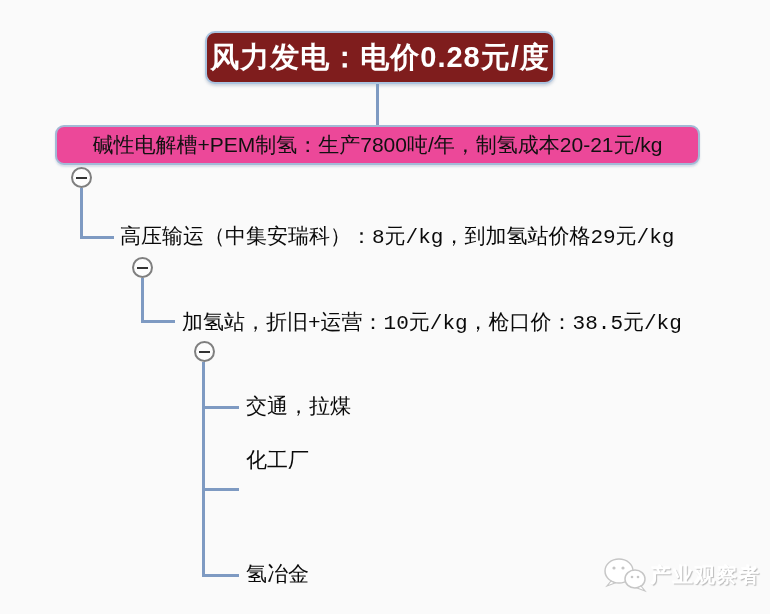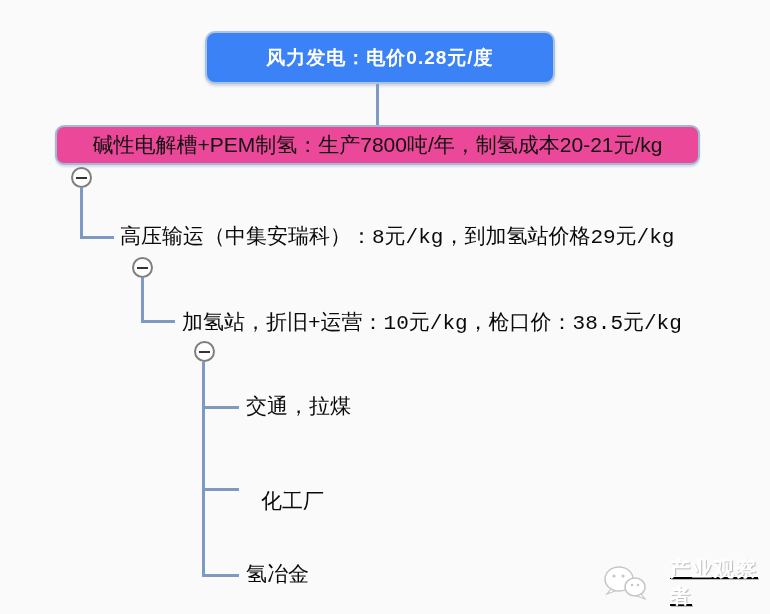--- a/index.html
+++ b/index.html
@@ -3,23 +3,23 @@
 <meta charset="utf-8">
 <style>
   html,body{margin:0;padding:0;}
   body{font-family:"Liberation Sans","DejaVu Sans",sans-serif;}
   .canvas{
     position:relative;width:770px;height:614px;background:#fafafa;overflow:hidden;
   }
   
   .root-node{
     position:absolute;left:205px;top:31px;width:350px;height:53px;
-    background:#3b82f6;border:2px solid #aac4e0;border-radius:10px;
+    background:#7f1d1d;border:2px solid #aac4e0;border-radius:10px;
     box-sizing:border-box;display:flex;align-items:center;justify-content:center;
-    color:#ffffff;font-size:19px;font-weight:bold;letter-spacing:1px;
+    color:#ffffff;font-size:29px;font-weight:bold;letter-spacing:1px;
     box-shadow:0 2px 3px rgba(120,140,170,.35);
   }
   
   .l2-node{
     position:absolute;left:55px;top:125px;width:645px;height:40px;
     background:#ec4899;border:2px solid #a3bad6;border-radius:9px;
     box-sizing:border-box;display:flex;align-items:center;justify-content:center;
     color:#111;font-size:21px;
     box-shadow:0 2px 2px rgba(150,170,200,.35);
   }
@@ -27,21 +27,21 @@
   .collapse{
     position:absolute;width:21px;height:21px;border:2px solid #7f7f7f;border-radius:50%;
     background:#fdfdfd;box-sizing:border-box;display:flex;align-items:center;justify-content:center;
     cursor:pointer;
   }
   .collapse .minus{width:11px;height:2px;background:#333;}
   .node-label{
     position:absolute;color:#0a0a0a;font-size:21px;line-height:26px;white-space:nowrap;font-family:Liberation Mono, monospace;
   }
   .watermark{
-    position:absolute;left:602px;top:556px;display:flex;align-items:center;gap:22px;text-decoration:underline;
+    position:absolute;left:602px;top:556px;display:flex;align-items:center;gap:3px;
   }
   .wm-text{
     color:#ffffff;font-size:20px;font-weight:bold;letter-spacing:2px;
     text-shadow:1px 1px 1px #b9b9b9, -1px -1px 0 rgba(255,255,255,.8);
   }
 </style>
 </head>
 <body>
 
 <div class="canvas">
@@ -73,21 +73,21 @@
   <div class="collapse" style="left:194px;top:341px;">
     <div class="minus"></div>
   </div>
 
   <div class="connector" style="left:202px;top:362px;width:3px;height:215px;"></div>
 
   <div class="connector" style="left:202px;top:406px;width:37px;height:3px;"></div>
   <div class="node-label" style="left:246px;top:395px;">交通，拉煤</div>
 
   <div class="connector" style="left:202px;top:488px;width:37px;height:3px;"></div>
-  <div class="node-label" style="left:246px;top:490px;margin-left:15px;">化工厂</div>
+  <div class="node-label" style="left:246px;top:449px;">化工厂</div>
 
   <div class="connector" style="left:202px;top:574px;width:37px;height:3px;"></div>
   <div class="node-label" style="left:246px;top:563px;">氢冶金</div>
 
   <div class="watermark">
     <span style="display:inline-block;width:46px;height:38px;">
       <svg width="46" height="38" viewBox="0 0 46 38">
         <ellipse cx="17" cy="15" rx="14" ry="12" fill="#ffffff" stroke="#c6c6c6" stroke-width="1.5"></ellipse>
         <path d="M9 25 L5 30 L13 27 Z" fill="#ffffff" stroke="#c6c6c6" stroke-width="1.2"></path>
         <circle cx="12" cy="12" r="1.6" fill="#c6c6c6"></circle>

